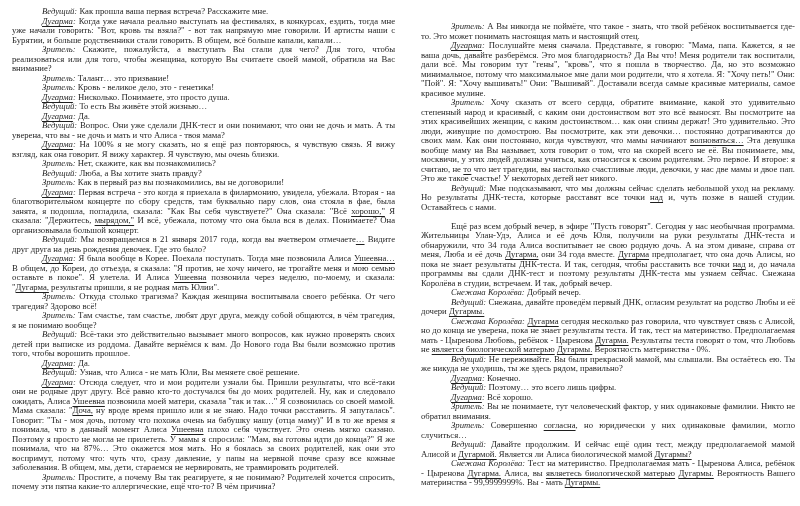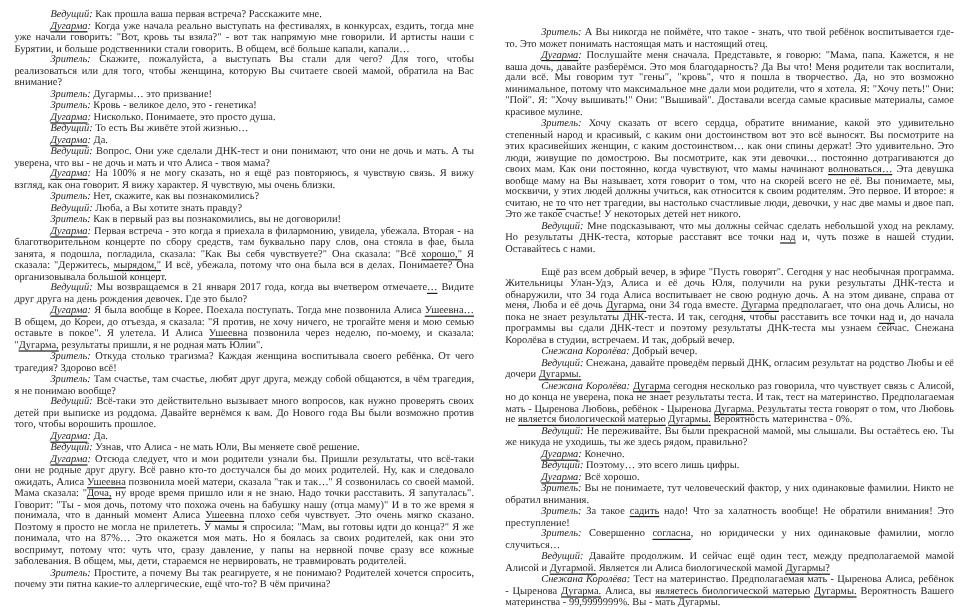--- a/index.html
+++ b/index.html
@@ -46,21 +46,21 @@
   }
 </style>
 </head>
 <body style="background: rgb(255, 255, 255);">
 
 <div class="sheet" style="color: rgb(31, 31, 31);">
   <div class="column column-left">
       <p class="para"><span class="seg-speaker">Ведущий:</span><span class="seg-plain"> Как прошла ваша первая встреча? Расскажите мне.</span></p>
       <p class="para"><span class="seg-speaker-misspelled">Дугарма</span><span class="seg-speaker">:</span><span class="seg-plain"> Когда уже начала реально выступать на фестивалях, в конкурсах, ездить, тогда мне уже начали говорить: "Вот, кровь ты взяла?" - вот так напрямую мне говорили. И артисты наши с Бурятии, и больше родственники стали говорить. В общем, всё больше капали, капали…</span></p>
       <p class="para"><span class="seg-speaker">Зритель:</span><span class="seg-plain"> Скажите, пожалуйста, а выступать Вы стали для чего? Для того, чтобы реализоваться или для того, чтобы женщина, которую Вы считаете своей мамой, обратила на Вас внимание?</span></p>
-      <p class="para"><span class="seg-speaker">Зритель:</span><span class="seg-plain"> Дугармы… это призвание!</span></p>
+      <p class="para"><span class="seg-speaker">Зритель:</span><span class="seg-plain"> Талант… это призвание!</span></p>
       <p class="para"><span class="seg-speaker">Зритель:</span><span class="seg-plain"> Кровь - великое дело, это - генетика!</span></p>
       <p class="para"><span class="seg-speaker-misspelled">Дугарма</span><span class="seg-speaker">:</span><span class="seg-plain"> Нисколько. Понимаете, это просто душа.</span></p>
       <p class="para"><span class="seg-speaker">Ведущий:</span><span class="seg-plain"> То есть Вы живёте этой жизнью…</span></p>
       <p class="para"><span class="seg-speaker-misspelled">Дугарма</span><span class="seg-speaker">:</span><span class="seg-plain"> Да.</span></p>
       <p class="para"><span class="seg-speaker">Ведущий:</span><span class="seg-plain"> Вопрос. Они уже сделали ДНК-тест и они понимают, что они не дочь и мать. А ты уверена, что вы - не дочь и мать и что Алиса - твоя мама?</span></p>
       <p class="para"><span class="seg-speaker-misspelled">Дугарма</span><span class="seg-speaker">:</span><span class="seg-plain"> На 100% я не могу сказать, но я ещё раз повторяюсь, я чувствую связь. Я вижу взгляд, как она говорит. Я вижу характер. Я чувствую, мы очень близки.</span></p>
       <p class="para"><span class="seg-speaker">Зритель:</span><span class="seg-plain"> Нет, скажите, как вы познакомились?</span></p>
       <p class="para"><span class="seg-speaker">Ведущий:</span><span class="seg-plain"> Люба, а Вы хотите знать правду?</span></p>
       <p class="para"><span class="seg-speaker">Зритель:</span><span class="seg-plain"> Как в первый раз вы познакомились, вы не договорили!</span></p>
       <p class="para"><span class="seg-speaker-misspelled">Дугарма</span><span class="seg-speaker">:</span><span class="seg-plain"> Первая встреча - это когда я приехала в филармонию, увидела, убежала. Вторая - на благотворительном концерте по сбору средств, там буквально пару слов, она стояла в фае, была занята, я подошла, погладила, сказала: "Как Вы себя чувствуете?" Она сказала: "Всё </span><span class="squig-red">хорошо,"</span><span class="seg-plain"> Я сказала: "Держитесь, </span><span class="squig-red">мырядом,"</span><span class="seg-plain"> И всё, убежала, потому что она была вся в делах. Понимаете? Она организовывала большой концерт.</span></p>
@@ -82,18 +82,17 @@
       <div class="spacer"></div>
       <p class="para"><span class="seg-plain">Ещё раз всем добрый вечер, в эфире "Пусть говорят". Сегодня у нас необычная программа. Жительницы Улан-Удэ, Алиса и её дочь Юля, получили на руки результаты ДНК-теста и обнаружили, что 34 года Алиса воспитывает не свою родную дочь. А на этом диване, справа от меня, Люба и её дочь </span><span class="squig-red">Дугарма,</span><span class="seg-plain"> они 34 года вместе. </span><span class="squig-red">Дугарма</span><span class="seg-plain"> предполагает, что она дочь Алисы, но пока не знает результаты ДНК-теста. И так, сегодня, чтобы расставить все точки </span><span class="squig-green">над</span><span class="seg-plain"> и, до начала программы вы сдали ДНК-тест и поэтому результаты ДНК-теста мы узнаем сейчас. Снежана Королёва в студии, встречаем. И так, добрый вечер.</span></p>
       <p class="para"><span class="seg-speaker">Снежана Королёва:</span><span class="seg-plain"> Добрый вечер.</span></p>
       <p class="para"><span class="seg-speaker">Ведущий:</span><span class="seg-plain"> Снежана, давайте проведём первый ДНК, огласим результат на родство Любы и её дочери </span><span class="squig-red">Дугармы.</span></p>
       <p class="para"><span class="seg-speaker">Снежана Королёва:</span><span class="seg-plain"> </span><span class="squig-red">Дугарма</span><span class="seg-plain"> сегодня несколько раз говорила, что чувствует связь с Алисой, но до конца не уверена, пока не знает результаты теста. И так, тест на материнство. Предполагаемая мать - Цыренова Любовь, ребёнок - Цыренова </span><span class="squig-red">Дугарма.</span><span class="seg-plain"> Результаты теста говорят о том, что Любовь не </span><span class="squig-green">является биологической матерью</span><span class="seg-plain"> </span><span class="squig-red">Дугармы.</span><span class="seg-plain"> Вероятность материнства - 0%.</span></p>
       <p class="para"><span class="seg-speaker">Ведущий:</span><span class="seg-plain"> Не переживайте. Вы были прекрасной мамой, мы слышали. Вы остаётесь ею. Ты же никуда не уходишь, ты же здесь рядом, правильно?</span></p>
       <p class="para"><span class="seg-speaker-misspelled">Дугарма</span><span class="seg-speaker">:</span><span class="seg-plain"> Конечно.</span></p>
       <p class="para"><span class="seg-speaker">Ведущий:</span><span class="seg-plain"> Поэтому… это всего лишь цифры.</span></p>
       <p class="para"><span class="seg-speaker-misspelled">Дугарма</span><span class="seg-speaker">:</span><span class="seg-plain"> Всё хорошо.</span></p>
       <p class="para"><span class="seg-speaker">Зритель:</span><span class="seg-plain"> Вы не понимаете, тут человеческий фактор, у них одинаковые фамилии. Никто не обратил внимания.</span></p>
-      <p class="para"><span class="seg-speaker">Зритель:</span><span class="seg-plain"> За такое </span><span class="squig-green">садить</span><span class="seg-plain"> надо! Что за халатность вообще! Не обратили внимания! Это преступление!</span></p>
       <p class="para"><span class="seg-speaker">Зритель:</span><span class="seg-plain"> Совершенно </span><span class="squig-green">согласна</span><span class="seg-plain">, но юридически у них одинаковые фамилии, могло случиться…</span></p>
       <p class="para"><span class="seg-speaker">Ведущий:</span><span class="seg-plain"> Давайте продолжим. И сейчас ещё один тест, между предполагаемой мамой Алисой и </span><span class="squig-red">Дугармой.</span><span class="seg-plain"> Является ли Алиса биологической мамой </span><span class="squig-red">Дугармы?</span></p>
       <p class="para"><span class="seg-speaker">Снежана Королёва:</span><span class="seg-plain"> Тест на материнство. Предполагаемая мать - Цыренова Алиса, ребёнок - Цыренова </span><span class="squig-red">Дугарма.</span><span class="seg-plain"> Алиса, вы </span><span class="squig-green">являетесь биологической матерью</span><span class="seg-plain"> </span><span class="squig-red">Дугармы.</span><span class="seg-plain"> Вероятность Вашего материнства - 99,9999999%. Вы - мать </span><span class="squig-red">Дугармы.</span></p>
     </div>
 </div>
 
 </body></html>

